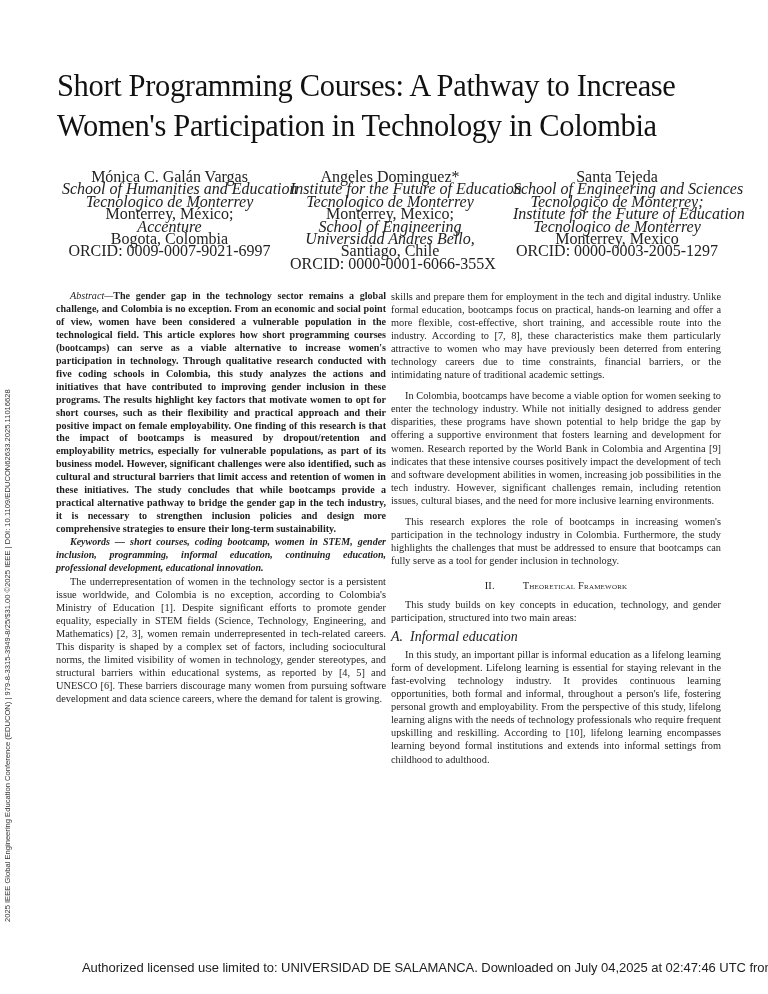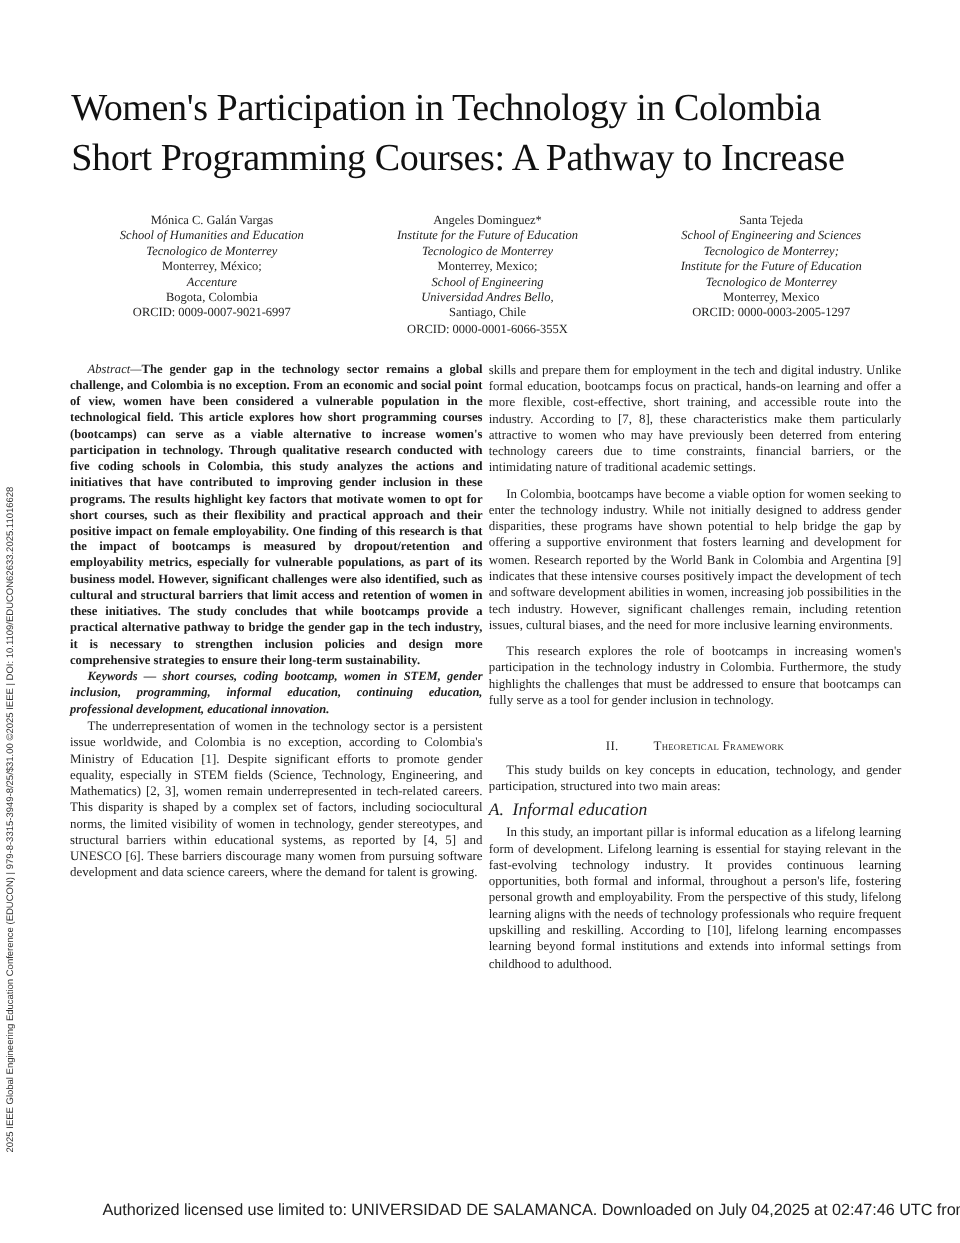--- a/index.html
+++ b/index.html
@@ -7,21 +7,21 @@
       width: 768px; height: 994px; position: relative; overflow: hidden;
       font-family: "Liberation Serif", "DejaVu Serif", serif; color: #1a1a1a;
     }
     .title {
       position: absolute; left: 57px; top: 66px; width: 680px;
       font-size: 30.5px; line-height: 40px; letter-spacing: -0.35px; color: #111;
     }
     .title div { white-space: nowrap; }
     .author {
       position: absolute; top: 171px; text-align: center;
-      font-size: 10px; line-height: 12.4px; color: #222;
+      font-size: 16px; line-height: 12.4px; color: #222;
     }
     .author div { white-space: nowrap; }
     .author .it { font-style: italic; }
     #author-1 { left: 62px; width: 215px; }
     #author-2 { left: 290px; width: 200px; }
     #author-3 { left: 513px; width: 208px; }
 
     .col {
       position: absolute; top: 290px; width: 330px;
       font-size: 10.35px; line-height: 13.05px; text-align: justify; color: #1e1e1e;
@@ -52,22 +52,22 @@
       font-family: "Liberation Sans", "DejaVu Sans", sans-serif; font-size: 13px;
       white-space: nowrap; color: #222; letter-spacing: -0.05px;
     }
   </style>
 </head>
 <body>
 
 <div class="side-text">2025 IEEE Global Engineering Education Conference (EDUCON) | 979-8-3315-3949-8/25/$31.00 ©2025 IEEE | DOI: 10.1109/EDUCON62633.2025.11016628</div>
 
 <div class="title">
+  <div>Short Programming Courses: A Pathway to Increase</div>
   <div>Women's Participation in Technology in Colombia</div>
-  <div>Short Programming Courses: A Pathway to Increase</div>
 </div>
 
 <div class="author" id="author-1">
   <div>Mónica C. Galán Vargas</div>
   <div class="it">School of Humanities and Education</div>
   <div class="it">Tecnologico de Monterrey</div>
   <div>Monterrey, México;</div>
   <div class="it">Accenture</div>
   <div>Bogota, Colombia</div>
   <div>ORCID: 0009-0007-9021-6997</div>
@@ -100,21 +100,21 @@
   <p>The underrepresentation of women in the technology sector is a persistent issue worldwide, and Colombia is no exception, according to Colombia's Ministry of Education [1]. Despite significant efforts to promote gender equality, especially in STEM fields (Science, Technology, Engineering, and Mathematics) [2, 3], women remain underrepresented in tech-related careers. This disparity is shaped by a complex set of factors, including sociocultural norms, the limited visibility of women in technology, gender stereotypes, and structural barriers within educational systems, as reported by [4, 5] and UNESCO [6]. These barriers discourage many women from pursuing software development and data science careers, where the demand for talent is growing.</p>
   <div class="gap"></div>
 </div>
 
 <div class="col" id="col-right">
   <p style="text-indent:0;">skills and prepare them for employment in the tech and digital industry. Unlike formal education, bootcamps focus on practical, hands-on learning and offer a more flexible, cost-effective, short training, and accessible route into the industry. According to [7, 8], these characteristics make them particularly attractive to women who may have previously been deterred from entering technology careers due to time constraints, financial barriers, or the intimidating nature of traditional academic settings.</p>
   <div class="gap"></div>
   <p>In Colombia, bootcamps have become a viable option for women seeking to enter the technology industry. While not initially designed to address gender disparities, these programs have shown potential to help bridge the gap by offering a supportive environment that fosters learning and development for women. Research reported by the World Bank in Colombia and Argentina [9] indicates that these intensive courses positively impact the development of tech and software development abilities in women, increasing job possibilities in the tech industry.  However, significant challenges remain, including retention issues, cultural biases, and the need for more inclusive learning environments.</p>
   <div class="gap"></div>
   <p>This research explores the role of bootcamps in increasing women's participation in the technology industry in Colombia. Furthermore, the study highlights the challenges that must be addressed to ensure that bootcamps can fully serve as a tool for gender inclusion in technology.</p>
-  <div class="section-heading" style="margin-top:24px;">
+  <div class="section-heading" style="margin-top:12px;">
     <span class="num">II.</span><span class="sc">Theoretical Framework</span>
   </div>
   <p>This study builds on key concepts in education, technology, and gender participation, structured into two main areas:</p>
   <div class="subheading">
     <span class="letter">A.</span><span>Informal education</span>
   </div>
   <p>In this study, an important pillar is informal education as a lifelong learning form of development. Lifelong learning is essential for staying relevant in the fast-evolving technology industry. It provides continuous learning opportunities, both formal and informal, throughout a person's life, fostering personal growth and employability. From the perspective of this study, lifelong learning aligns with the needs of technology professionals who require frequent upskilling and reskilling. According to [10], lifelong learning encompasses learning beyond formal institutions and extends into informal settings from childhood to adulthood.</p>
 </div>
 
 <div class="footer">Authorized licensed use limited to: UNIVERSIDAD DE SALAMANCA. Downloaded on July 04,2025 at 02:47:46 UTC from IEEE Xplore.  Restrictions apply.</div>

